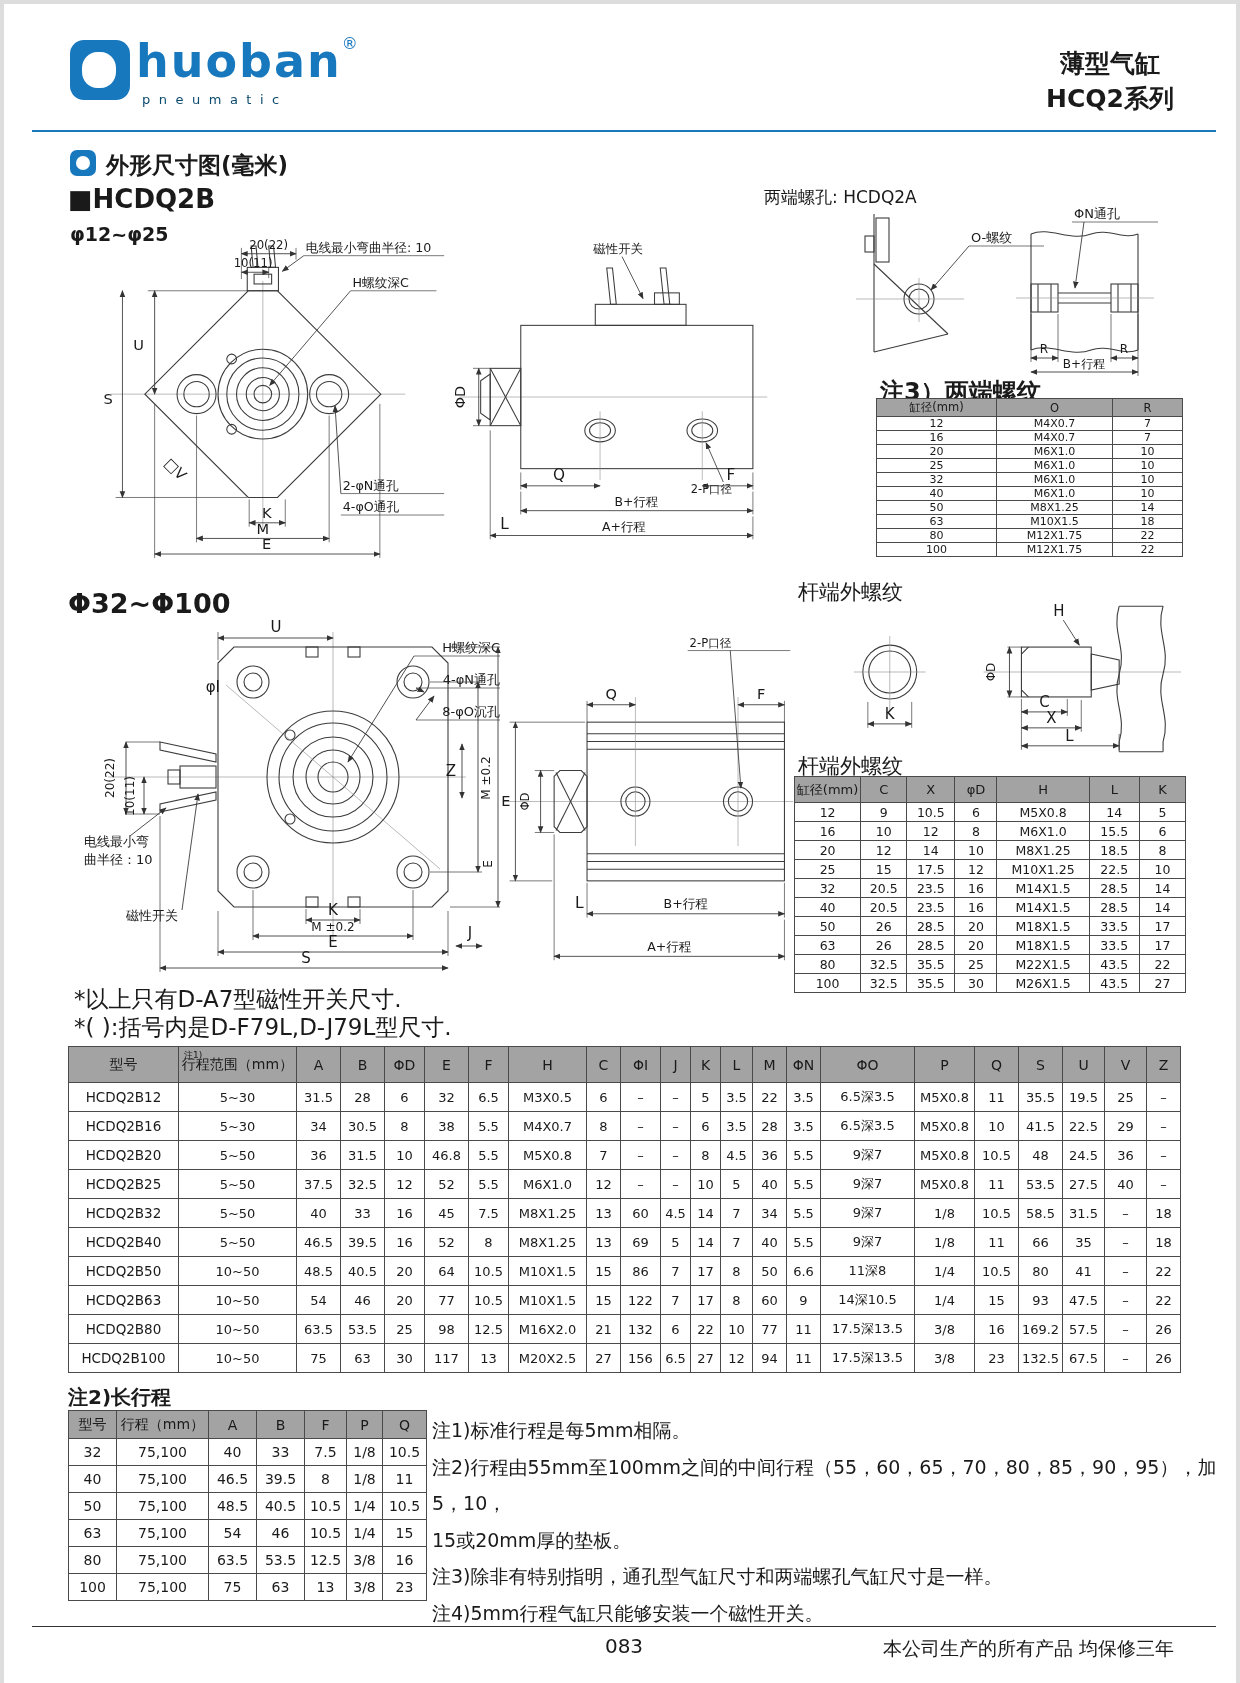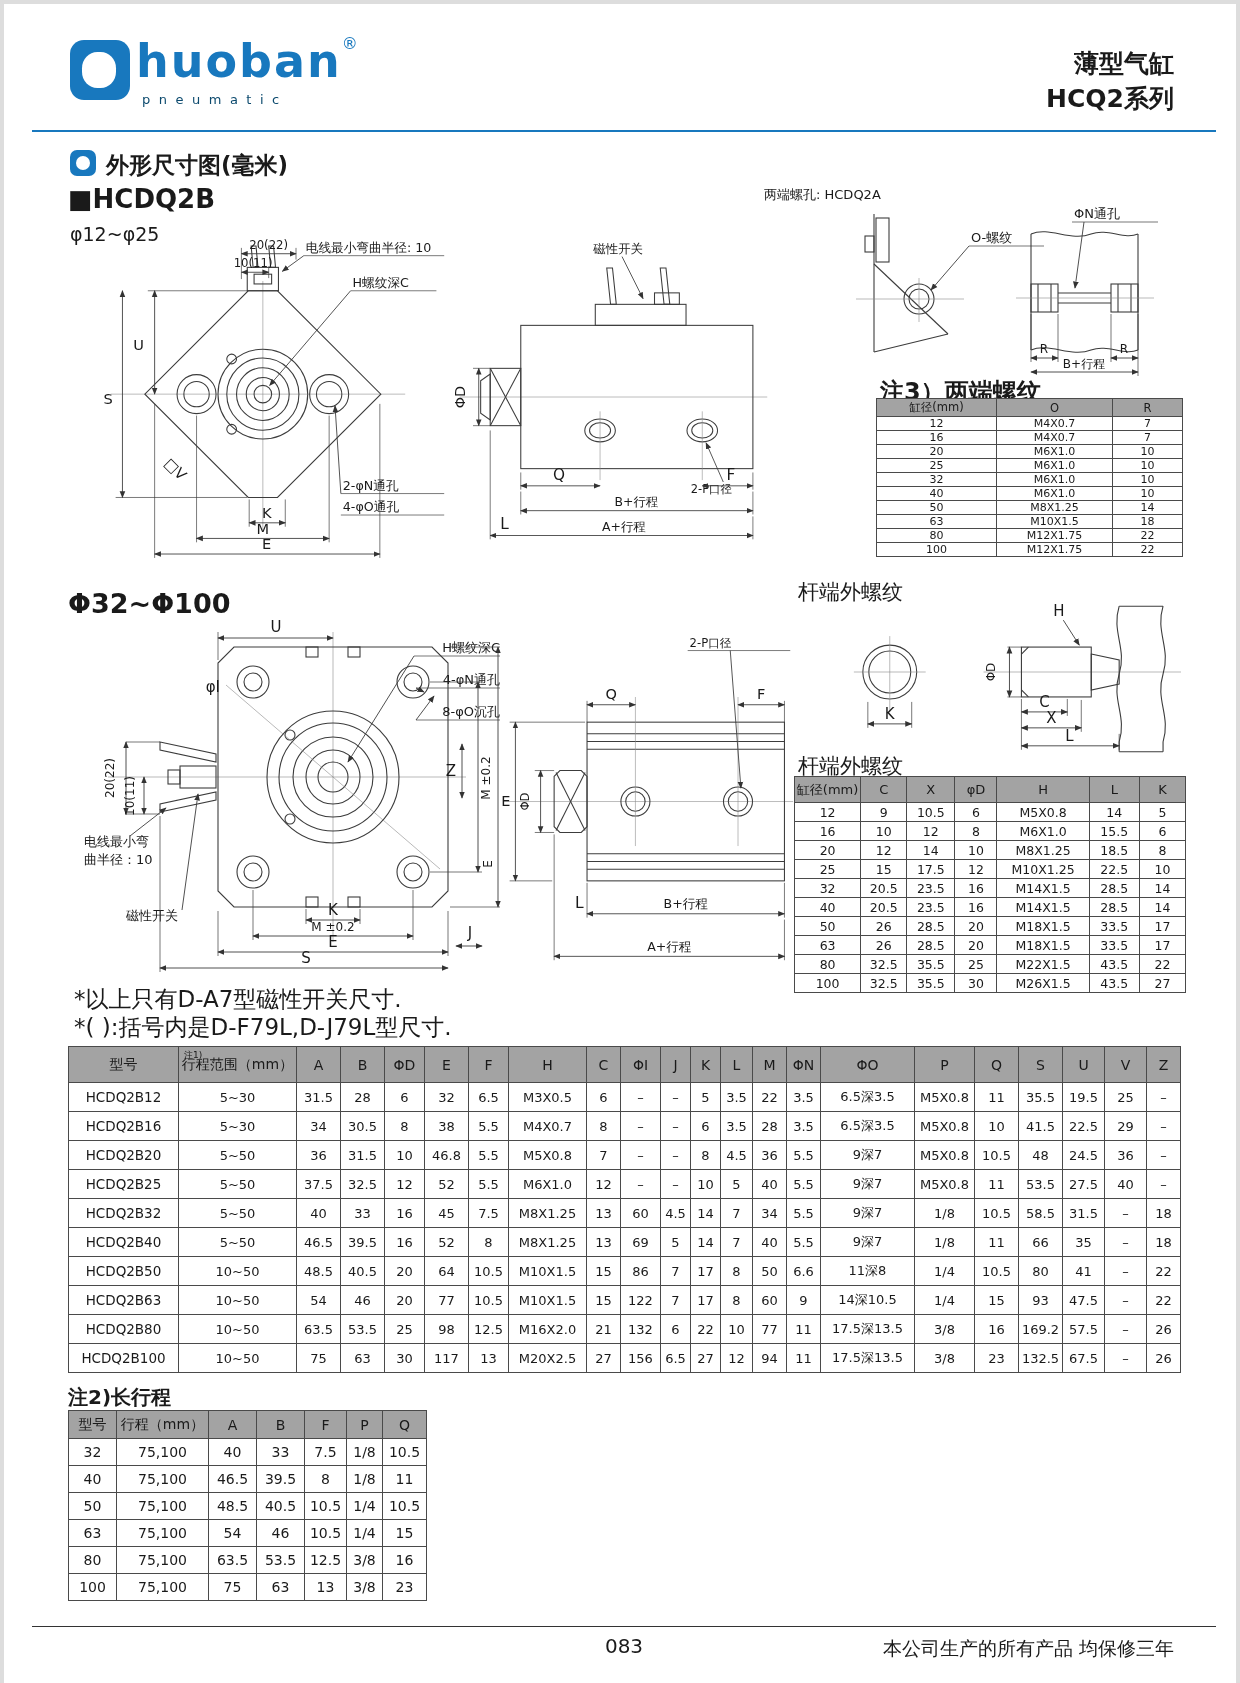--- a/index.html
+++ b/index.html
@@ -5,30 +5,30 @@
   *{box-sizing:border-box;margin:0;padding:0}
   body{margin:0;background:#ddd;font-family:"DejaVu Sans","Liberation Sans",sans-serif;color:#1a1a1a}
   #page{position:relative;width:1232px;height:1683px;background:#fff;margin:4px auto;overflow:hidden}
   .abs{position:absolute}
   
   .logo-mark{position:absolute;left:66px;top:36px;width:60px;height:60px;background:#1878be;border-radius:14px}
   .logo-mark::after{content:"";position:absolute;left:12px;top:12px;width:34px;height:36px;background:#fff;border-radius:45%}
   .brand{position:absolute;left:132px;top:30px;font-size:46px;font-weight:700;color:#1878be;letter-spacing:2px}
   .brand .reg{font-size:16px;vertical-align:28px;font-weight:400}
   .brand-sub{position:absolute;left:138px;top:88px;font-size:13px;letter-spacing:8.5px;color:#0c4a6e}
-  .head-right{position:absolute;right:62px;top:42px;text-align:right;font-size:25px;font-weight:700;line-height:35px}
+  .head-right{position:absolute;right:62px;top:42px;text-align:center;font-size:25px;font-weight:700;line-height:35px}
   .blue-rule{position:absolute;left:28px;top:126px;width:1184px;height:2px;background:#1878be}
   
   .sec-icon{position:absolute;left:66px;top:146px;width:26px;height:26px;background:#1878be;border-radius:7px}
   .sec-icon::after{content:"";position:absolute;left:6px;top:6px;width:14px;height:14px;background:#fff;border-radius:50%}
   .sec-title{position:absolute;left:102px;top:146px;font-size:23px;font-weight:700}
   .h-model{position:absolute;left:64px;top:180px;font-size:26px;font-weight:700}
-  .h-bore{position:absolute;left:66px;top:219px;font-size:19px;font-weight:400}
+  .h-bore{position:absolute;left:66px;top:219px;font-size:19px;font-weight:700}
   .h-bore2{position:absolute;left:64px;top:584px;font-size:27px;font-weight:700}
-  .h-hcdq2a{position:absolute;left:760px;top:182px;font-size:13px}
+  .h-hcdq2a{position:absolute;left:760px;top:182px;font-size:17px}
   .h-note3{position:absolute;left:876px;top:372px;font-size:24px;font-weight:700}
   .h-rod1{position:absolute;left:794px;top:574px;font-size:21px}
   .h-rod2{position:absolute;left:794px;top:748px;font-size:21px}
   .h-note2{position:absolute;left:64px;top:1380px;font-size:20px;font-weight:700}
   .footnote{position:absolute;left:70px;font-size:23px}
   
   table{border-collapse:collapse;table-layout:fixed;width:100%}
   th,td{border:1px solid #4a4a4a;text-align:center;overflow:hidden;white-space:nowrap}
   thead th{background:#a3a3a3;font-weight:400}
   .small-tbl{left:872px;top:394px;width:306px}
@@ -982,18 +982,25 @@
             <td>75</td>
             <td>63</td>
             <td>13</td>
             <td>3/8</td>
             <td>23</td>
           </tr>
         </tbody>
     </table>
   </div>
 
+  <div class="notes">
+    <div>注1)标准行程是每5mm相隔。</div>
+    <div>注2)行程由55mm至100mm之间的中间行程（55，60，65，70，80，85，90，95），加5，10，</div>
+    <div>15或20mm厚的垫板。</div>
+    <div>注3)除非有特别指明，通孔型气缸尺寸和两端螺孔气缸尺寸是一样。</div>
+    <div>注4)5mm行程气缸只能够安装一个磁性开关。</div>
+  </div>
 
   <div class="footer-rule"></div>
   <div class="page-num">083</div>
   <div class="warranty">本公司生产的所有产品 均保修三年</div>
 
 </div>
 
 </body></html>

